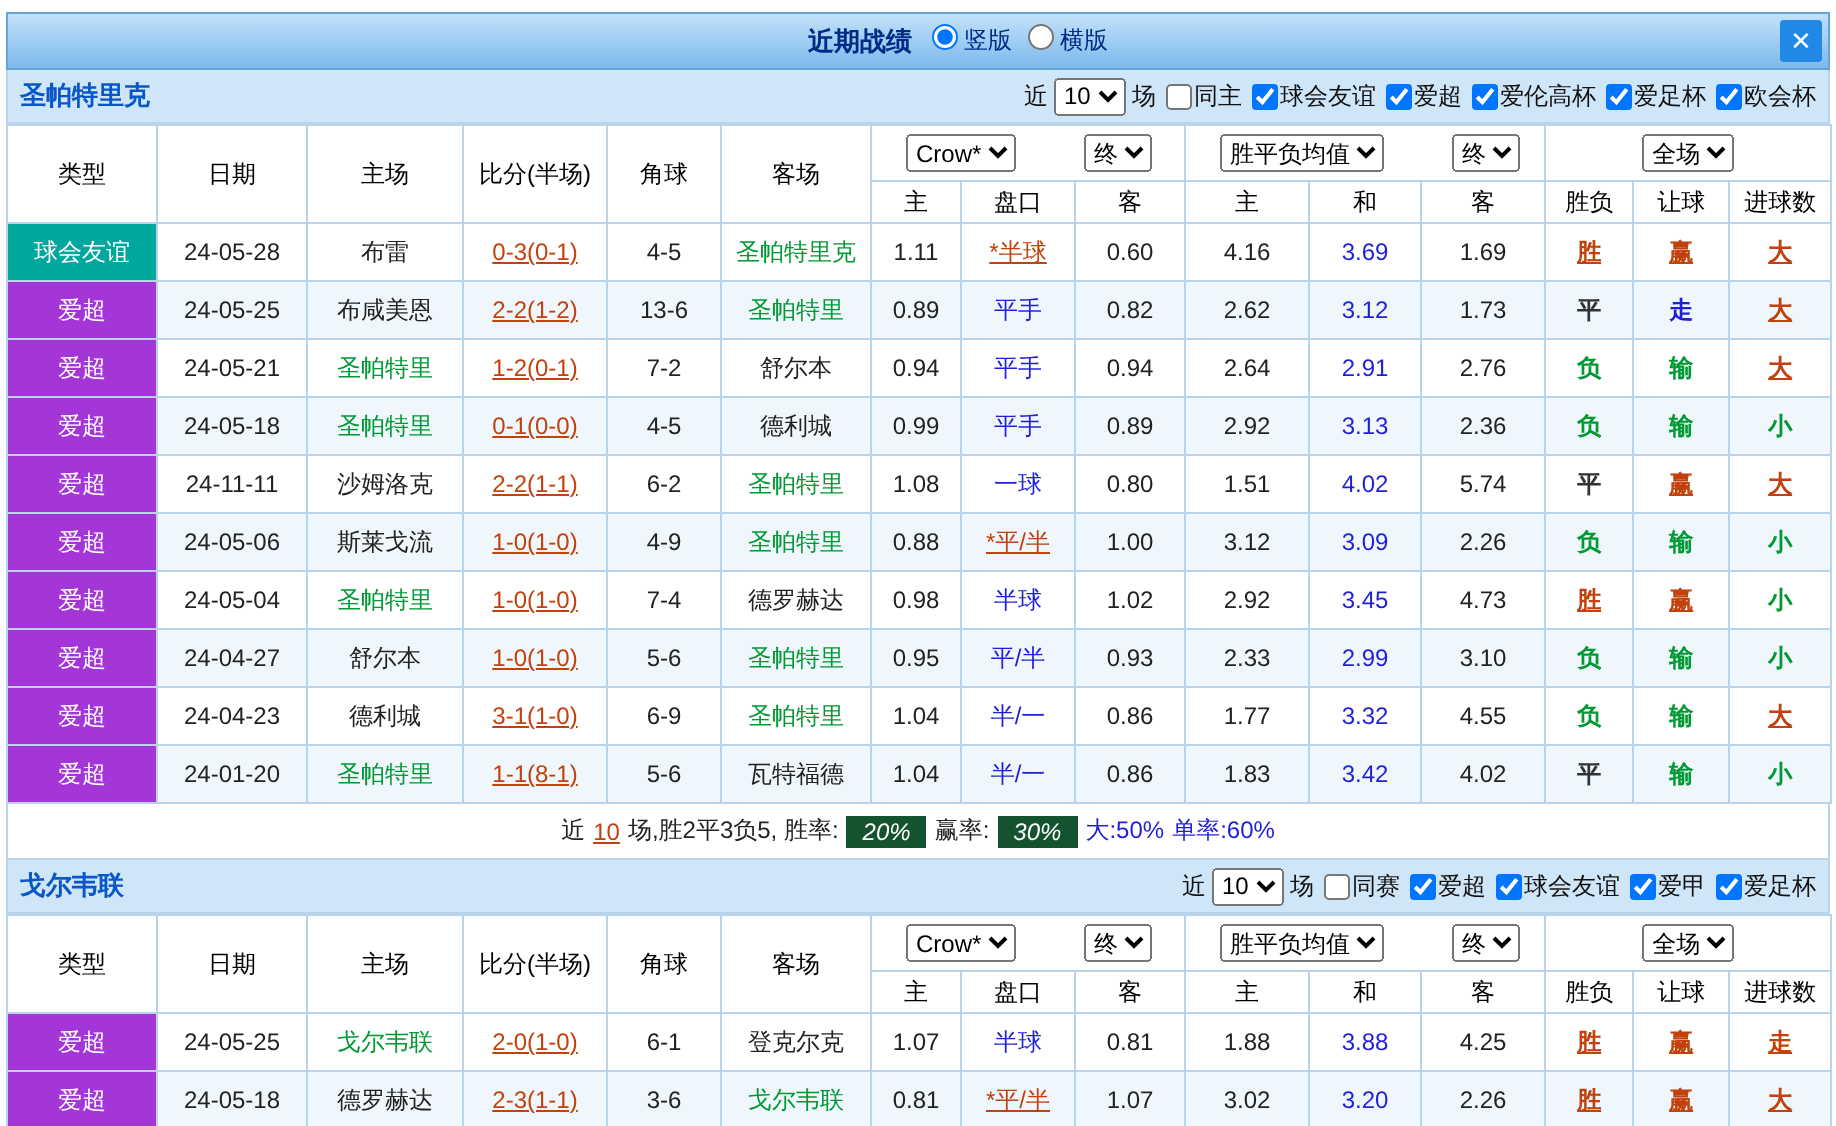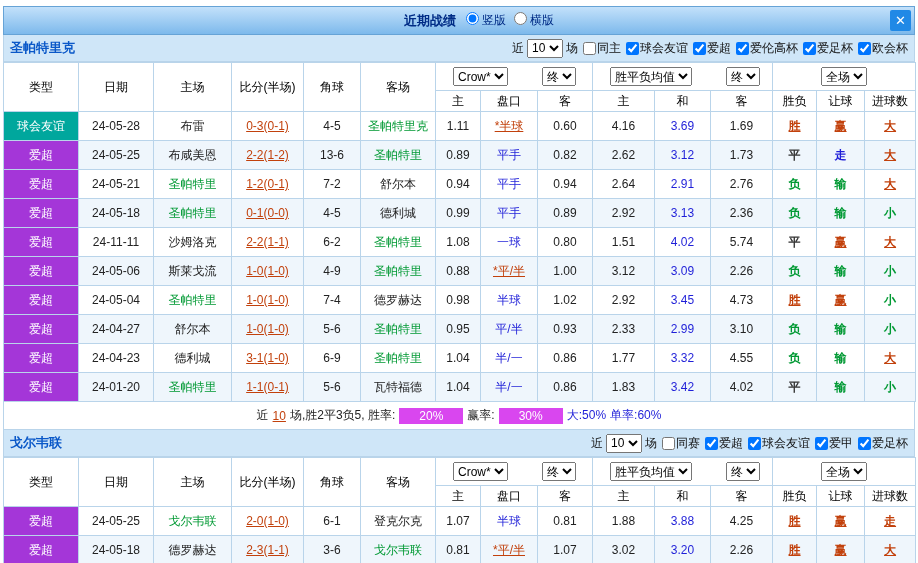--- a/index.html
+++ b/index.html
@@ -30,21 +30,21 @@
   td.type-cell{color:#fff;}
   .t-teal{background:#00a79d !important;}
   .t-purple{background:#a436d8 !important;}
   .c-red{color:#c2410c;text-decoration:underline;}
   .c-green{color:#009933;}
   .c-blue{color:#1f1fd8;}
   .c-dark{color:#333;}
   .bold{font-weight:bold;}
   .summary{border:1px solid #b9d4ea;border-top:none;height:27px;display:flex;align-items:center;
            justify-content:center;font-size:12px;gap:4px;background:#fff;color:#222;}
-  .pct{background:#d946ef;color:#fff;padding:1px 20px;}
+  .pct{background:#14532d;color:#fff;padding:1px 8px;font-style:italic;}
 </style>
 </head>
 <body>
 
 <div class="window">
   <div class="titlebar">
     <span class="title">近期战绩</span>
     <label class="radio-label">
       <input type="radio" name="layout" checked="" style="">
       <span>竖版</span>
@@ -282,21 +282,21 @@
               <td class="c-blue">3.32</td>
               <td>4.55</td>
               <td class="bold c-green">负</td>
               <td class="bold c-green">输</td>
               <td class="bold c-red">大</td>
             </tr>
             <tr class="alt">
               <td class="type-cell t-purple">爱超</td>
               <td>24-01-20</td>
               <td class="c-green">圣帕特里</td>
-              <td class="c-red">1-1(0-1)</td>
+              <td class="c-red">1-1(8-1)</td>
               <td>5-6</td>
               <td>瓦特福德</td>
               <td>1.04</td>
               <td class="c-blue">半/一</td>
               <td>0.86</td>
               <td>1.83</td>
               <td class="c-blue">3.42</td>
               <td>4.02</td>
               <td class="bold c-dark">平</td>
               <td class="bold c-green">输</td>

